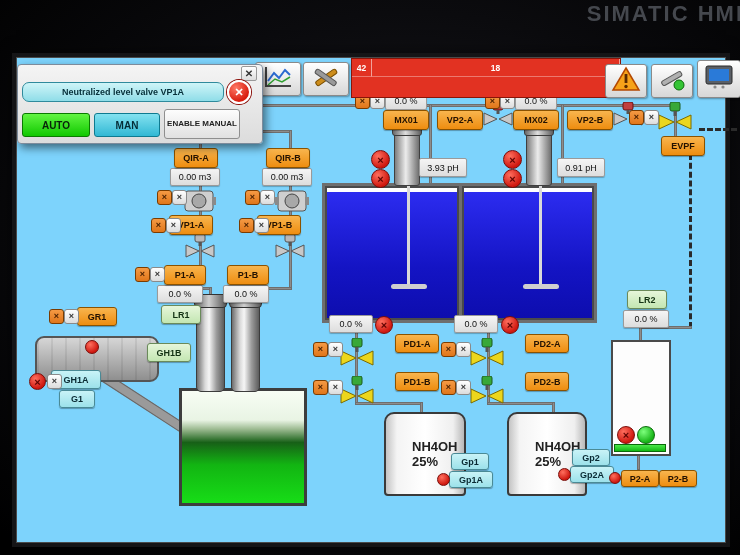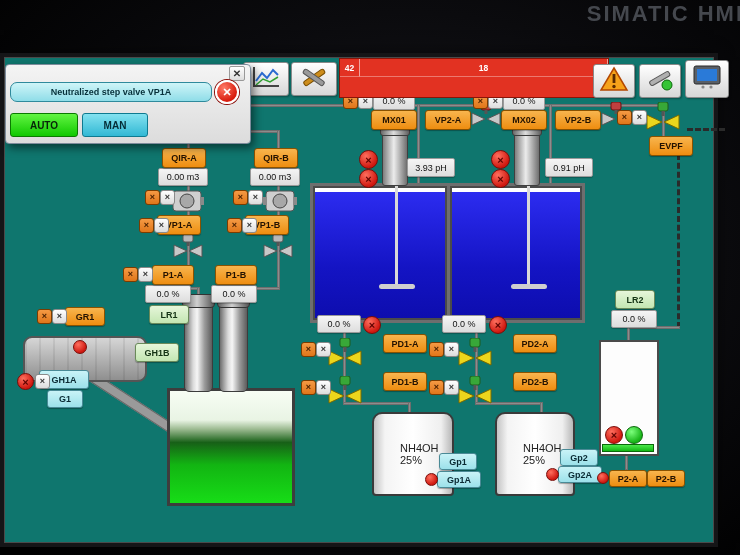--- a/index.html
+++ b/index.html
@@ -2,21 +2,21 @@
 <html><head>
 <meta charset="utf-8">
 <style>
   html,body{margin:0;padding:0;}
   body{
     width:740px;height:555px;overflow:hidden;position:relative;
     background:radial-gradient(ellipse at 55% 45%, #1d1d22 0%, #0b0b0e 55%, #000 100%);
     font-family:"Liberation Sans", sans-serif;
   }
   .brand{position:absolute;top:1px;right:-4px;color:#45484e;font-size:22px;letter-spacing:2px;font-weight:bold;}
-  .screen{position:absolute;left:4px;top:57px;width:708px;height:484px;background:#0f766e;
+  .screen{position:absolute;left:16px;top:57px;width:708px;height:484px;background:#7dd3fc;
     border:1px solid #4a4a4a;box-shadow:0 0 0 4px #151517, 0 0 18px rgba(0,0,0,.8);}
   
   .btn3d{position:absolute;background:linear-gradient(#ffffff,#d7d7d7);border:1px solid #8a8a8a;border-radius:3px;
     box-shadow:inset 0 1px 0 #fff, 1px 1px 2px rgba(0,0,0,.35);display:flex;align-items:center;justify-content:center;z-index:12;}
   
   .alarm{position:absolute;left:334px;top:0;width:268px;height:38px;background:#e23222;border:1px solid #8a1408;
     display:grid;grid-template-columns:20px 1fr;grid-template-rows:18px 18px;color:#fff;z-index:12;}
   .a-num{display:flex;align-items:center;justify-content:center;font-size:8.5px;font-weight:bold;border-right:1px solid rgba(255,255,255,.55);border-bottom:1px solid rgba(255,255,255,.35);}
   .a-txt{display:flex;align-items:center;padding-left:4px;font-size:8.5px;font-weight:bold;border-bottom:1px solid rgba(255,255,255,.35);white-space:nowrap;overflow:hidden;}
   
@@ -63,21 +63,21 @@
   .pump{position:absolute;background:linear-gradient(90deg,#6e6e6e 0%,#dadada 30%,#f6f6f6 45%,#9c9c9c 72%,#5c5c5c 100%);
     border:1px solid #3c3c3c;border-radius:5px;z-index:4;}
   .pump .cap{position:absolute;left:-3px;right:-3px;top:-7px;height:12px;background:linear-gradient(90deg,#5f5f5f,#d0d0d0 45%,#555);border:1px solid #333;border-radius:4px;}
   .gtank{position:absolute;border:3px solid #3d3d3d;z-index:2;
     background:linear-gradient(180deg,#f7fdf4 0%,#e9f4e4 26%,#9dbb92 34%,#176017 46%,#12b512 66%,#17dd17 100%);}
   .htank{position:absolute;border:2px solid #555;border-radius:9px;z-index:3;
     background:repeating-linear-gradient(90deg, rgba(0,0,0,.07) 0 2px, transparent 2px 14px), linear-gradient(180deg,#d6d6d6,#8f8f8f);}
   .drum{position:absolute;border:2px solid #3a3a3a;border-radius:10px 10px 4px 4px;z-index:3;
     background:linear-gradient(90deg,#c4c4c4 0%,#f4f4f4 14%,#ffffff 50%,#efefef 86%,#b8b8b8 100%);
     display:flex;align-items:center;justify-content:center;}
-  .drum span{font-size:11px;font-weight:normal;color:#222;margin-left:26px;}
+  .drum span{font-size:13px;font-weight:bold;color:#222;margin-left:26px;}
   .rtank{position:absolute;border:2px solid #4a4a4a;background:#fdfdfd;z-index:2;}
   .gbar{position:absolute;background:linear-gradient(#4be84b,#14b814);border:1px solid #0a6a0a;z-index:6;}
   .diag{position:absolute;background:#9a9a9a;border:1px solid #666;transform-origin:left top;z-index:2;}
   .diag.red{background:#d23428;border-color:#7a0e06;}
 </style>
 </head>
 <body>
 
 <div class="brand">SIMATIC HMI</div>
 
@@ -147,25 +147,26 @@
   <div class="pipe" style="left:470px;top:259px;width:3px;height:88px"></div>
   <div class="pipe" style="left:470px;top:344px;width:68px;height:3px"></div>
   <div class="pipe" style="left:535px;top:344px;width:3px;height:12px"></div>
   <div class="pipe" style="left:620px;top:394px;width:3px;height:18px"></div>
   <div class="diag" style="left:70px;top:302px;width:120px;height:8px;transform:rotate(33deg)"></div>
   <div class="diag red" style="left:54px;top:299px;width:28px;height:8px;transform:rotate(33deg)"></div>
 
   <div class="popup">
     <div class="popup-x">✕</div>
     <div class="popup-title">
-      <span>Neutralized step valve VP1A</span>
+      <span>Neutralized level valve VP1A</span>
     </div>
     <div class="popup-close">✕</div>
     <div class="pbtn auto" style="left:4px;top:48px;width:66px;height:22px">AUTO</div>
     <div class="pbtn man" style="left:76px;top:48px;width:64px;height:22px">MAN</div>
+    <div class="pbtn enm" style="left:146px;top:44px;width:74px;height:28px">ENABLE MANUAL</div>
   </div>
 
   <div class="tag orange" style="left:157px;top:90px;width:42px;height:18px">QIR-A</div>
   <div class="val" style="left:153px;top:110px;width:48px;height:16px">0.00 m3</div>
   <div class="ico orange" style="left:140px;top:132px">×</div>
   <div class="ico gray" style="left:155px;top:132px">×</div>
   <div class="dev" style="left:165px;top:127px"><svg width="34" height="32" viewBox="0 0 34 32">
         <rect x="3" y="6" width="28" height="20" rx="3" fill="#cfcfcf" stroke="#555"></rect>
         <circle cx="17" cy="16" r="7" fill="#a8a8a8" stroke="#444"></circle>
         <rect x="0" y="12" width="4" height="8" fill="#8a8a8a"></rect>

